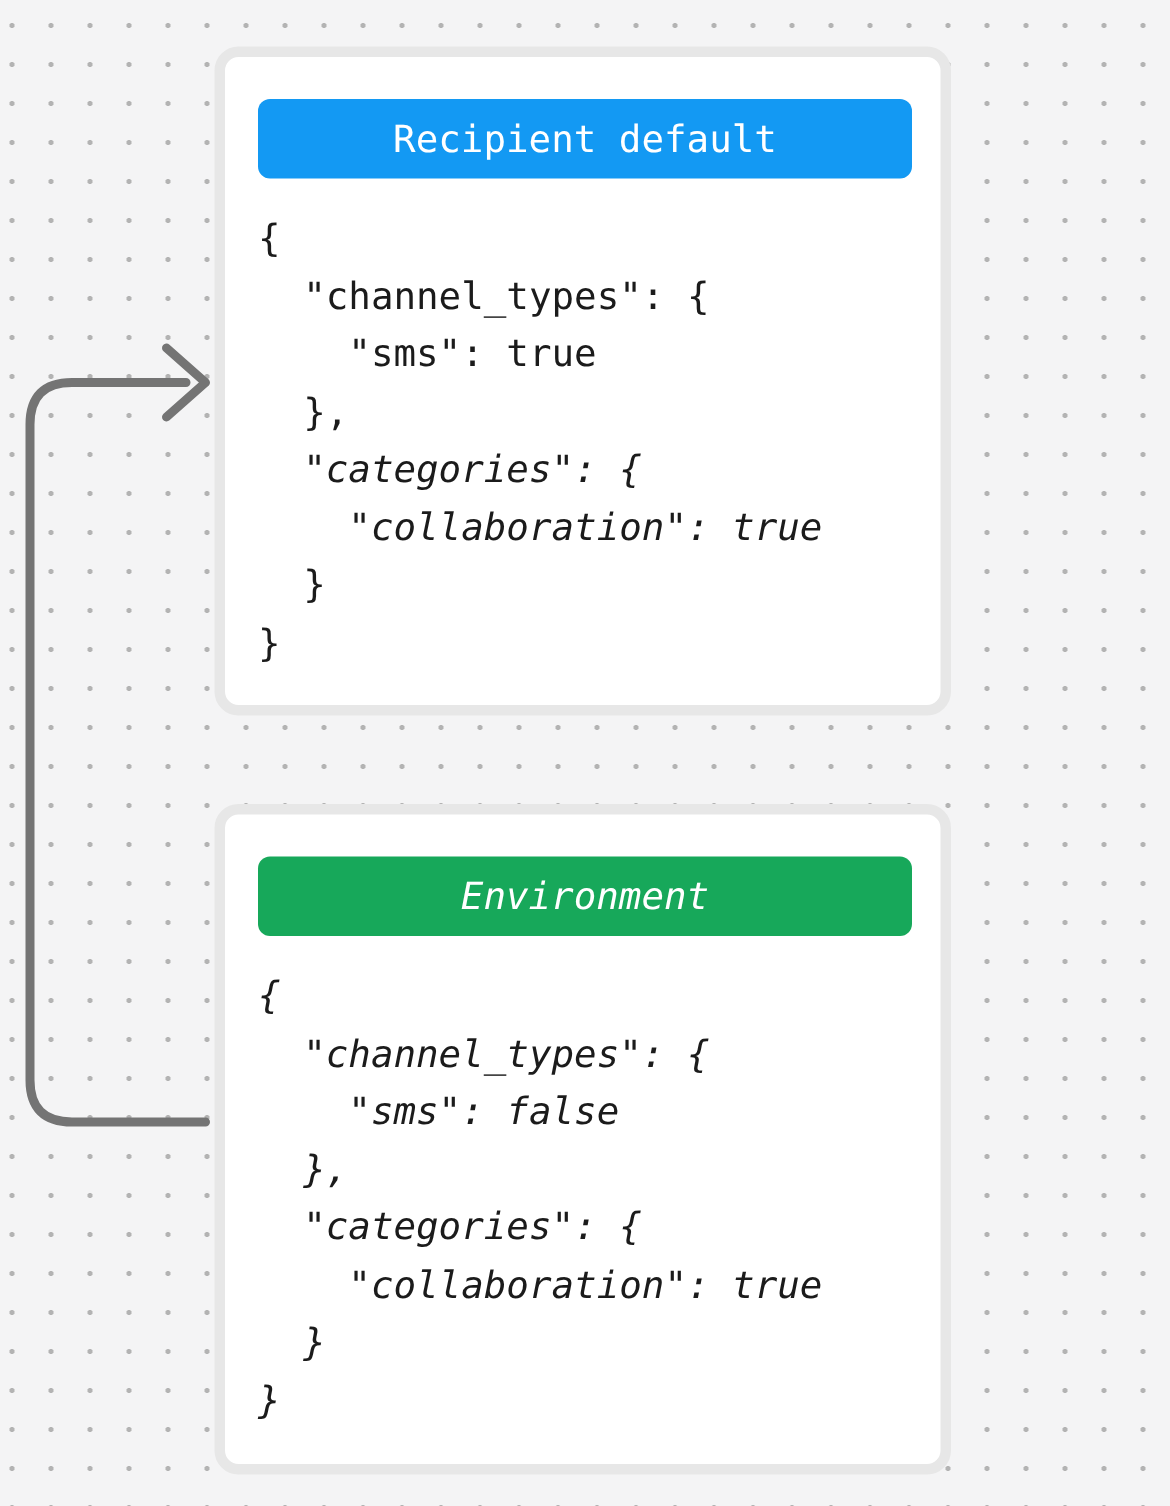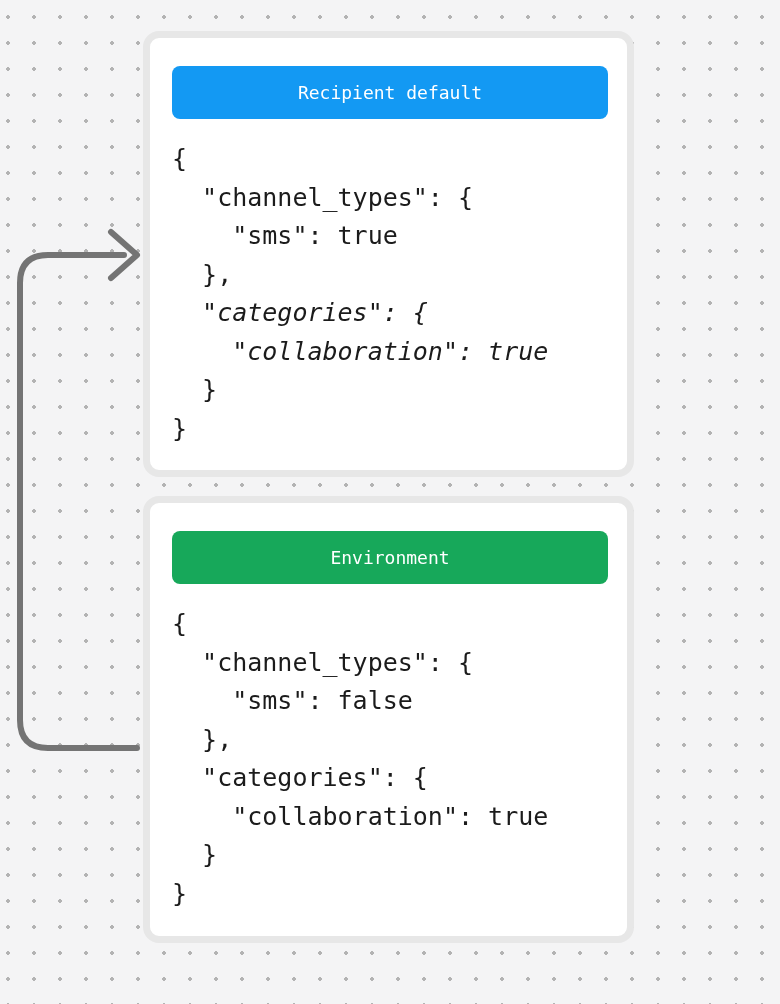--- a/index.html
+++ b/index.html
@@ -17,30 +17,30 @@
   .card {
     position: absolute;
     left: 143px;
     width: 491px;
     background: #ffffff;
     border: 7px solid #e7e7e7;
     border-radius: 16px;
     box-sizing: border-box;
   }
   #card-recipient-default { top: 31px; height: 446px; }
-  #card-environment { top: 496px; height: 447px; }
+  #card-environment { top: 536px; height: 447px; font-style: italic; }
   .card-header {
     margin: 28px 19px 0 22px;
     height: 53px;
     border-radius: 8px;
     display: flex;
     align-items: center;
     justify-content: center;
     color: #ffffff;
-    font-size: 18px;
+    font-size: 25px;
     letter-spacing: 0px;
   }
   .code {
     margin: 21px 0 0 22px;
     font-size: 25px;
     color: #1b1b1b;
   }
   .code-line {
     white-space: pre;
     line-height: 38.5px;

